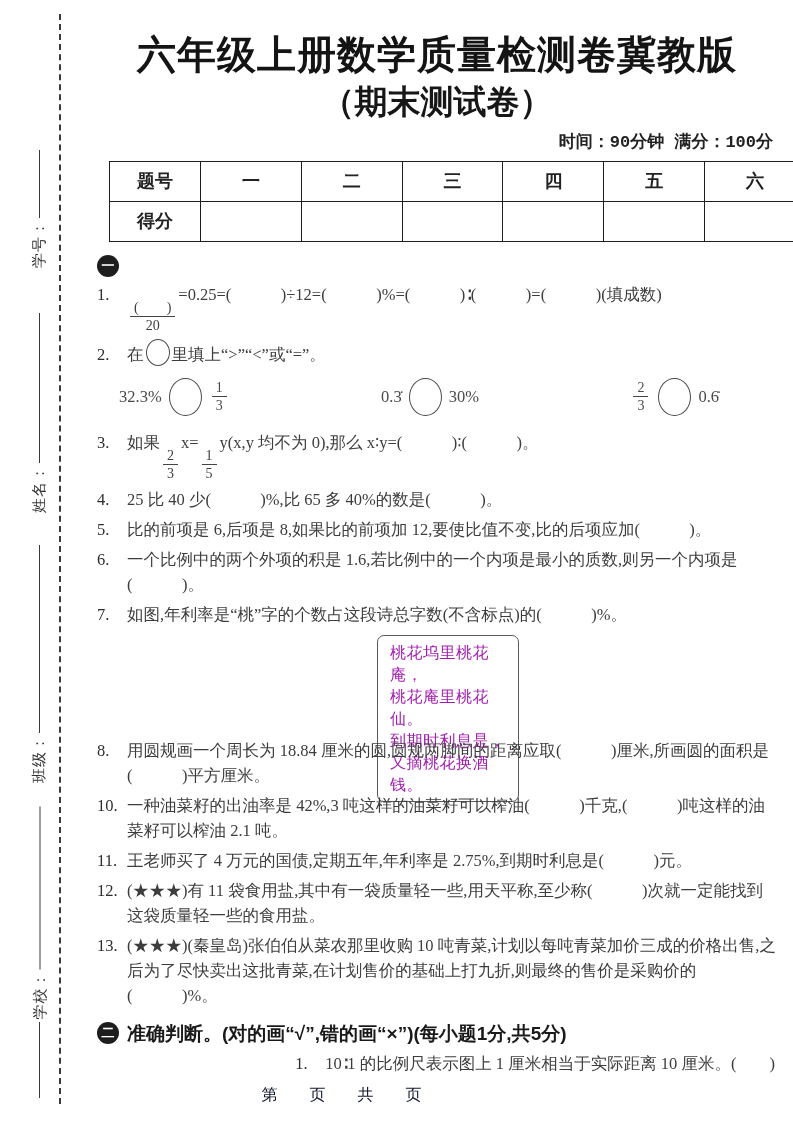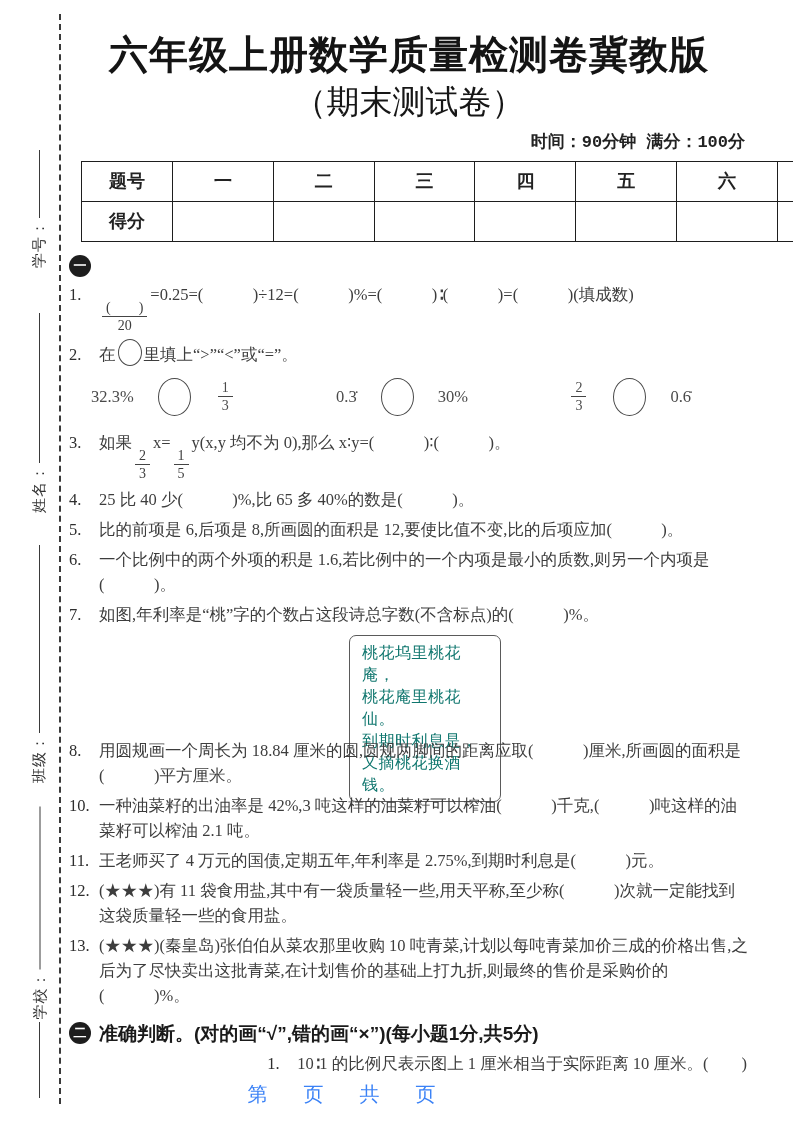--- a/index.html
+++ b/index.html
@@ -15,25 +15,25 @@
   .mblock{position:absolute;height:22px;display:flex;align-items:center;
     transform:rotate(-90deg);font-size:15px;color:#333;white-space:nowrap;}
   .mlabel{letter-spacing:1px;}
   .mline{flex:1;border-top:1.5px solid #3a3a3a;margin-left:2px;}
   .mb1{left:-20px;top:198px;width:118px;}
   .mb2{left:-61px;top:402px;width:200px;}
   .mb3{left:-80px;top:653px;width:238px;}
   .mb4{left:-67px;top:902px;width:213px;}
   .mb5{left:0px;top:1050px;width:78px;}
   
-  .content{position:absolute;left:69px;top:0;width:680px;}
+  .content{position:absolute;left:97px;top:0;width:680px;}
   .title{margin-top:30px;text-align:center;font-family:"Liberation Sans",sans-serif;
     font-weight:900;font-size:39px;line-height:1.3;color:#141414;letter-spacing:1px;}
   .subtitle{margin-top:8px;text-align:center;font-family:"Liberation Sans",sans-serif;
-    font-weight:400;font-size:33px;color:#161616;}
+    font-weight:700;font-size:33px;color:#161616;}
   .meta{margin-top:16px;text-align:right;padding-right:4px;
     font-family:Liberation Mono, monospace;font-weight:700;font-size:17px;color:#222;}
   
   table.score{border-collapse:collapse;margin-top:6px;margin-left:12px;width:776px;
     table-layout:fixed;}
   table.score td{border:1.8px solid #1e1e1e;height:37px;text-align:center;
     font-weight:700;font-size:18px;color:#222;}
   table.score td.c0{width:88px;}
   table.score td.c7{width:76px;}
   
@@ -45,33 +45,33 @@
   .q{position:relative;padding-left:30px;margin-top:5px;color:#3d3d3d;}
   .qn{display:inline-block;width:30px;margin-left:-30px;color:#2e2e2e;}
   .frac{display:inline-flex;flex-direction:column;text-align:center;
     vertical-align:-12px;font-size:14px;line-height:17px;margin:0 3px;}
   .frac .fn{border-bottom:1.3px solid #444;padding:0 4px;}
   .frac .fd{padding:0 4px;}
   .inline-circle{display:inline-block;width:22px;height:25px;border:1.6px solid #4a4a4a;
     border-radius:50%;vertical-align:-6px;margin:0 2px;}
   .cmp-row{display:flex;align-items:center;justify-content:space-between;
     padding:6px 58px 4px 22px;height:48px;}
-  .cmp-item{display:inline-flex;align-items:center;gap:24px;color:#4a4a4a;}
+  .cmp-item{display:inline-flex;align-items:center;gap:7px;color:#4a4a4a;}
   .cmp-circle{display:inline-block;width:31px;height:36px;border:1.6px solid #4a4a4a;
     border-radius:50%;}
   
   .poem-wrap{margin-top:6px;height:100px;position:relative;}
   .poem{position:absolute;left:280px;top:2px;width:128px;
-    border:1.6px solid #5a5a5a;border-radius:7px;padding:6px 10px 5px 12px;
-    color:#0f766e;font-size:16px;line-height:22px;letter-spacing:0.5px;}
+    border:1.6px solid #5a5a5a;border-radius:7px;padding:6px 0 5px 12px;
+    color:#a21caf;font-size:16px;line-height:22px;letter-spacing:0.5px;}
   
   .judge{display:flex;justify-content:flex-end;}
   .judge .blank{flex:0 0 auto;padding-right:2px;}
   .footer{position:absolute;left:0;top:1082px;width:691px;text-align:center;
-    font-size:20px;color:#3b82f6;letter-spacing:8px;}
+    font-size:16px;color:#0f172a;letter-spacing:8px;}
 </style>
 </head>
 <body>
 
 <div class="mblock mb1">
   <span class="mlabel">学号：</span>
   <span class="mline"></span>
 </div>
 <div class="mblock mb2">
   <span class="mlabel">姓名：</span>
@@ -166,21 +166,21 @@
       </span><span>x=</span><span class="frac">
         <span class="fn">1</span>
         <span class="fd">5</span>
       </span><span>y(x,y 均不为 0),那么 x∶y=(　　　)∶(　　　)。</span>
   </div>
 
   <div class="q">
     <span class="qn">4.</span><span>25 比 40 少(　　　)%,比 65 多 40%的数是(　　　)。</span>
   </div>
   <div class="q">
-    <span class="qn">5.</span><span>比的前项是 6,后项是 8,所画圆的面积是 12,要使比值不变,比的后项应加(　　　)。</span>
+    <span class="qn">5.</span><span>比的前项是 6,后项是 8,如果比的前项加 12,要使比值不变,比的后项应加(　　　)。</span>
   </div>
   <div class="q">
     <span class="qn">6.</span><span>一个比例中的两个外项的积是 1.6,若比例中的一个内项是最小的质数,则另一个内项是(　　　)。</span>
   </div>
   <div class="q">
     <span class="qn">7.</span><span>如图,年利率是“桃”字的个数占这段诗总字数(不含标点)的(　　　)%。</span>
   </div>
 
   <div class="poem-wrap">
     <div class="poem">

